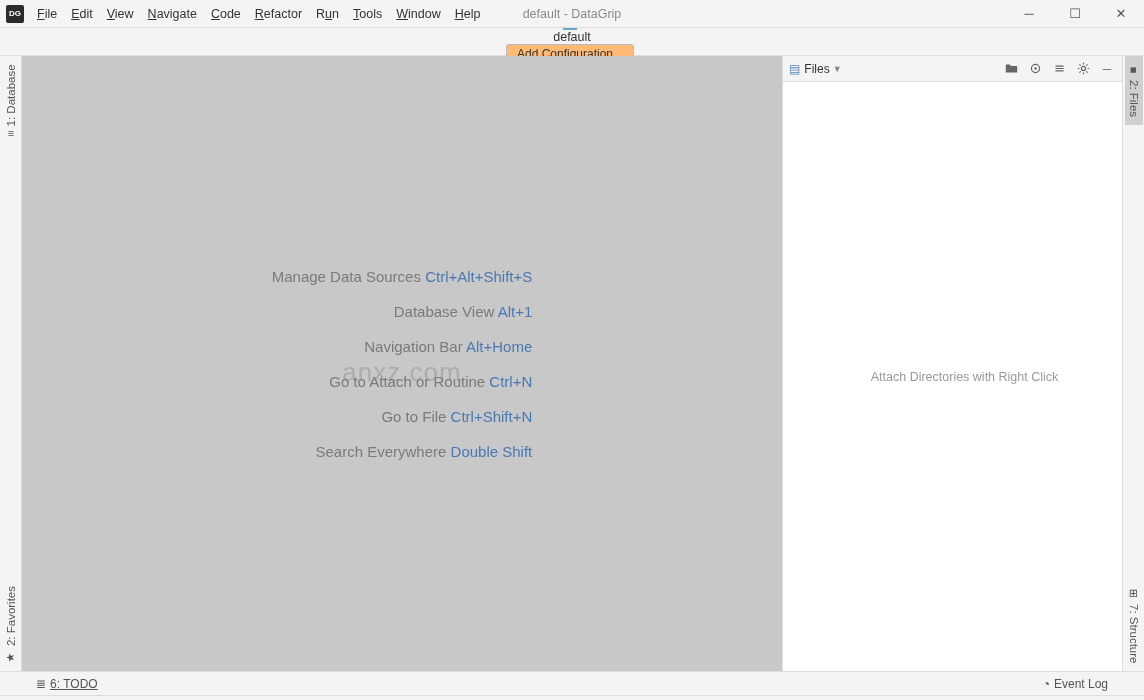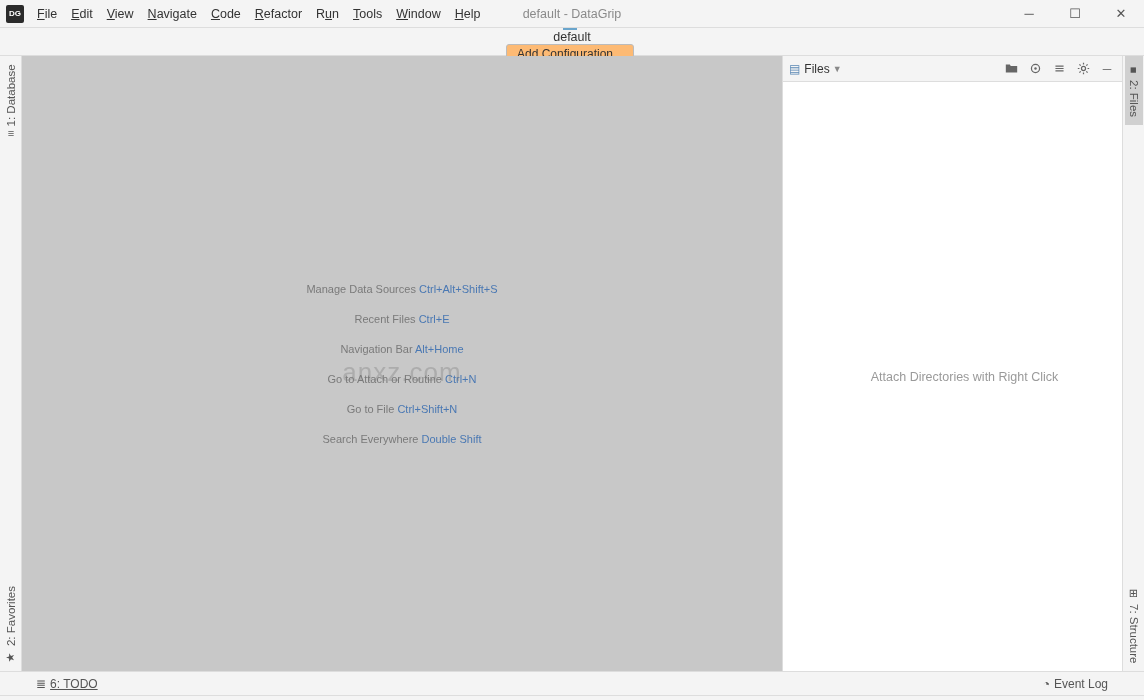--- a/index.html
+++ b/index.html
@@ -19,21 +19,21 @@
 .add-config { border:1px solid #bbb; background:#fdba74; padding:2px 10px; border-radius:3px; font-size:12px; margin-right:4px; }
 .tb-icon { width:22px; height:22px; display:flex; align-items:center; justify-content:center; color:#aaa; margin:0 1px; }
 .tb-icon.active { color:#555; }
 .tb-icon svg { width:14px; height:14px; }
 .main { display:flex; height:615px; }
 .left-gutter { width:22px; background:#f4f4f4; border-right:1px solid #ddd; display:flex; flex-direction:column; align-items:center; }
 .gutter-tab { writing-mode:vertical-rl; transform:rotate(180deg); padding:8px 3px; font-size:11.5px; color:#555; display:flex; align-items:center; gap:4px; cursor:default; }
 .gutter-icon { transform:rotate(90deg); font-size:11px; }
 .gutter-spacer { flex:1; }
 .editor { flex:1; background:#c8c8c8; display:flex; align-items:center; justify-content:center; position:relative; }
-.tips { text-align:center; color:#7a7a7a; font-size:11px; }
+.tips { text-align:right; color:#7a7a7a; font-size:15px; }
 .tip-row { margin:18px 0; }
 .tip-row .kb { color:#4a78b3; }
 .watermark { position:absolute; left:50%; top:50%; transform:translate(-50%,-50%); font-size:26px; color:rgba(120,120,120,0.35); pointer-events:none; font-weight:400; letter-spacing:1px;margin-top:8px; }
 .files-panel { width:340px; border-left:1px solid #ddd; display:flex; flex-direction:column; }
 .panel-header { height:26px; background:#f4f4f4; border-bottom:1px solid #ddd; display:flex; align-items:center; padding:0 6px; }
 .panel-header .folder-icon { color:#5b88b5; margin-right:4px; }
 .panel-title { font-size:12px; color:#333; }
 .panel-arrow { margin-left:3px; color:#888; font-size:9px; }
 .panel-tools { margin-left:auto; display:flex; gap:6px; }
 .ph-icon { width:18px; height:18px; display:flex; align-items:center; justify-content:center; color:#666; }
@@ -120,21 +120,21 @@
     <div class="gutter-tab">
       <span class="gutter-icon">★</span>
       <span>2: Favorites</span>
     </div>
   </div>
 
   <div class="editor">
     <div class="watermark">anxz.com</div>
     <div class="tips">
       <div class="tip-row"><span>Manage Data Sources</span> <span class="kb">Ctrl+Alt+Shift+S</span></div>
-      <div class="tip-row"><span>Recent Files</span> <span class="kb">Ctrl+E</span></div>
+      <div class="tip-row"><span>Database View</span> <span class="kb">Alt+1</span></div>
       <div class="tip-row"><span>Navigation Bar</span> <span class="kb">Alt+Home</span></div>
       <div class="tip-row"><span>Go to Attach or Routine</span> <span class="kb">Ctrl+N</span></div>
       <div class="tip-row"><span>Go to File</span> <span class="kb">Ctrl+Shift+N</span></div>
       <div class="tip-row"><span>Search Everywhere</span> <span class="kb">Double Shift</span></div>
     </div>
   </div>
 
   <div class="files-panel">
     <div class="panel-header">
       <span class="folder-icon">▤</span>

